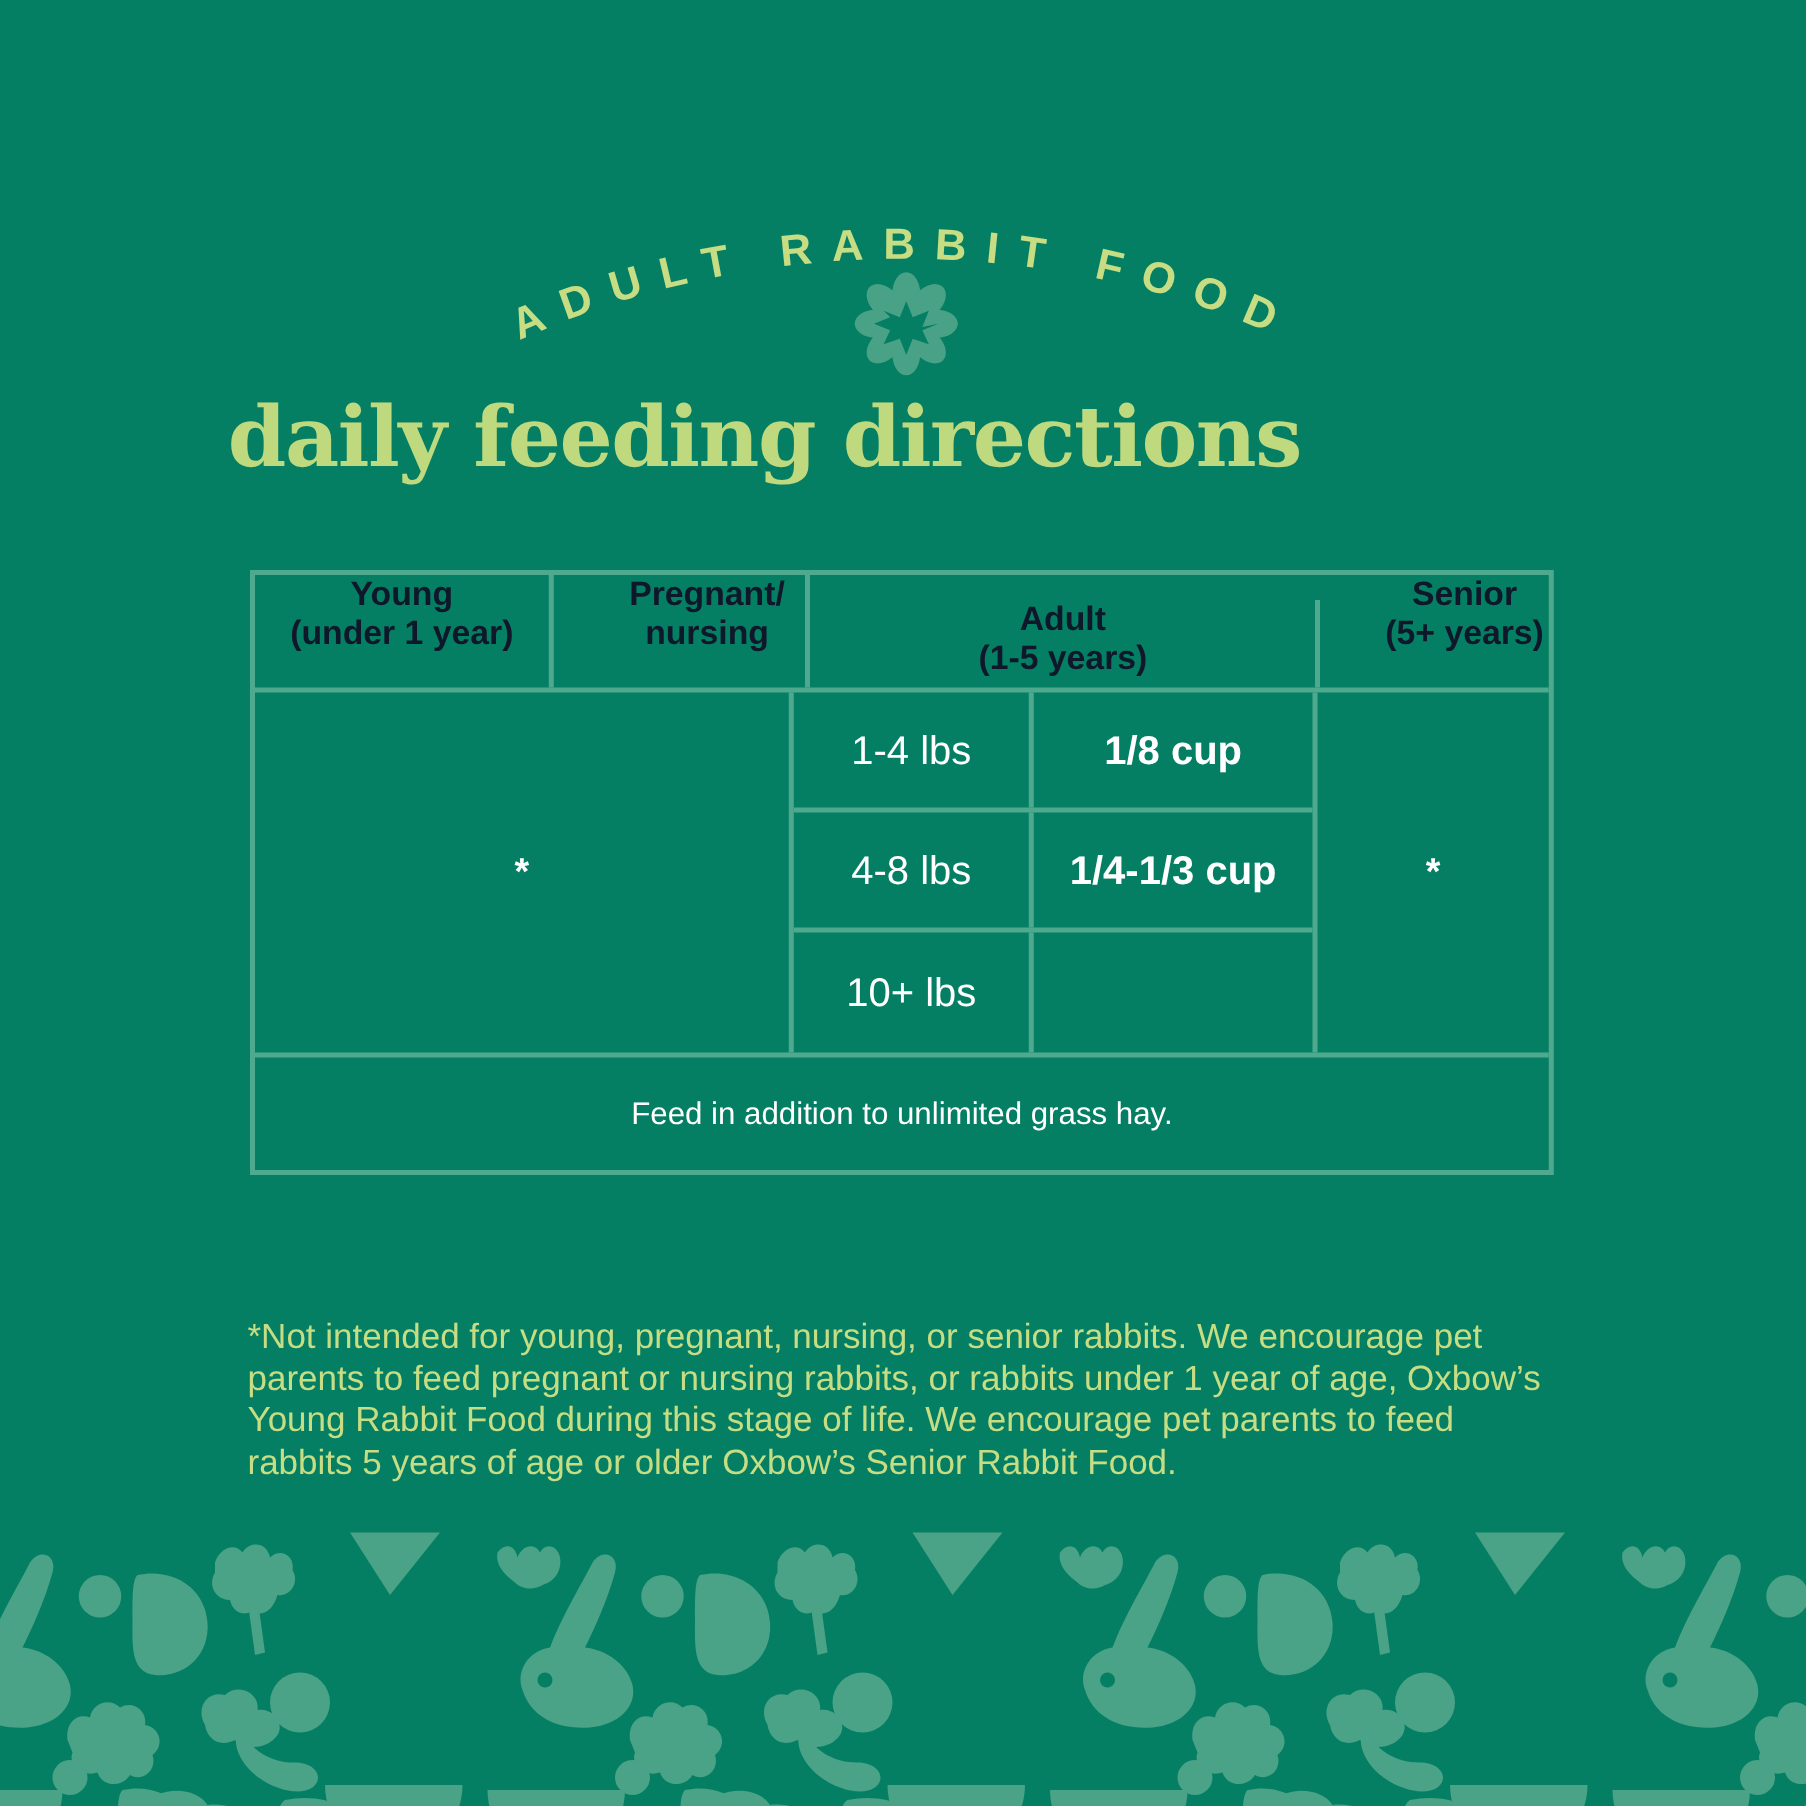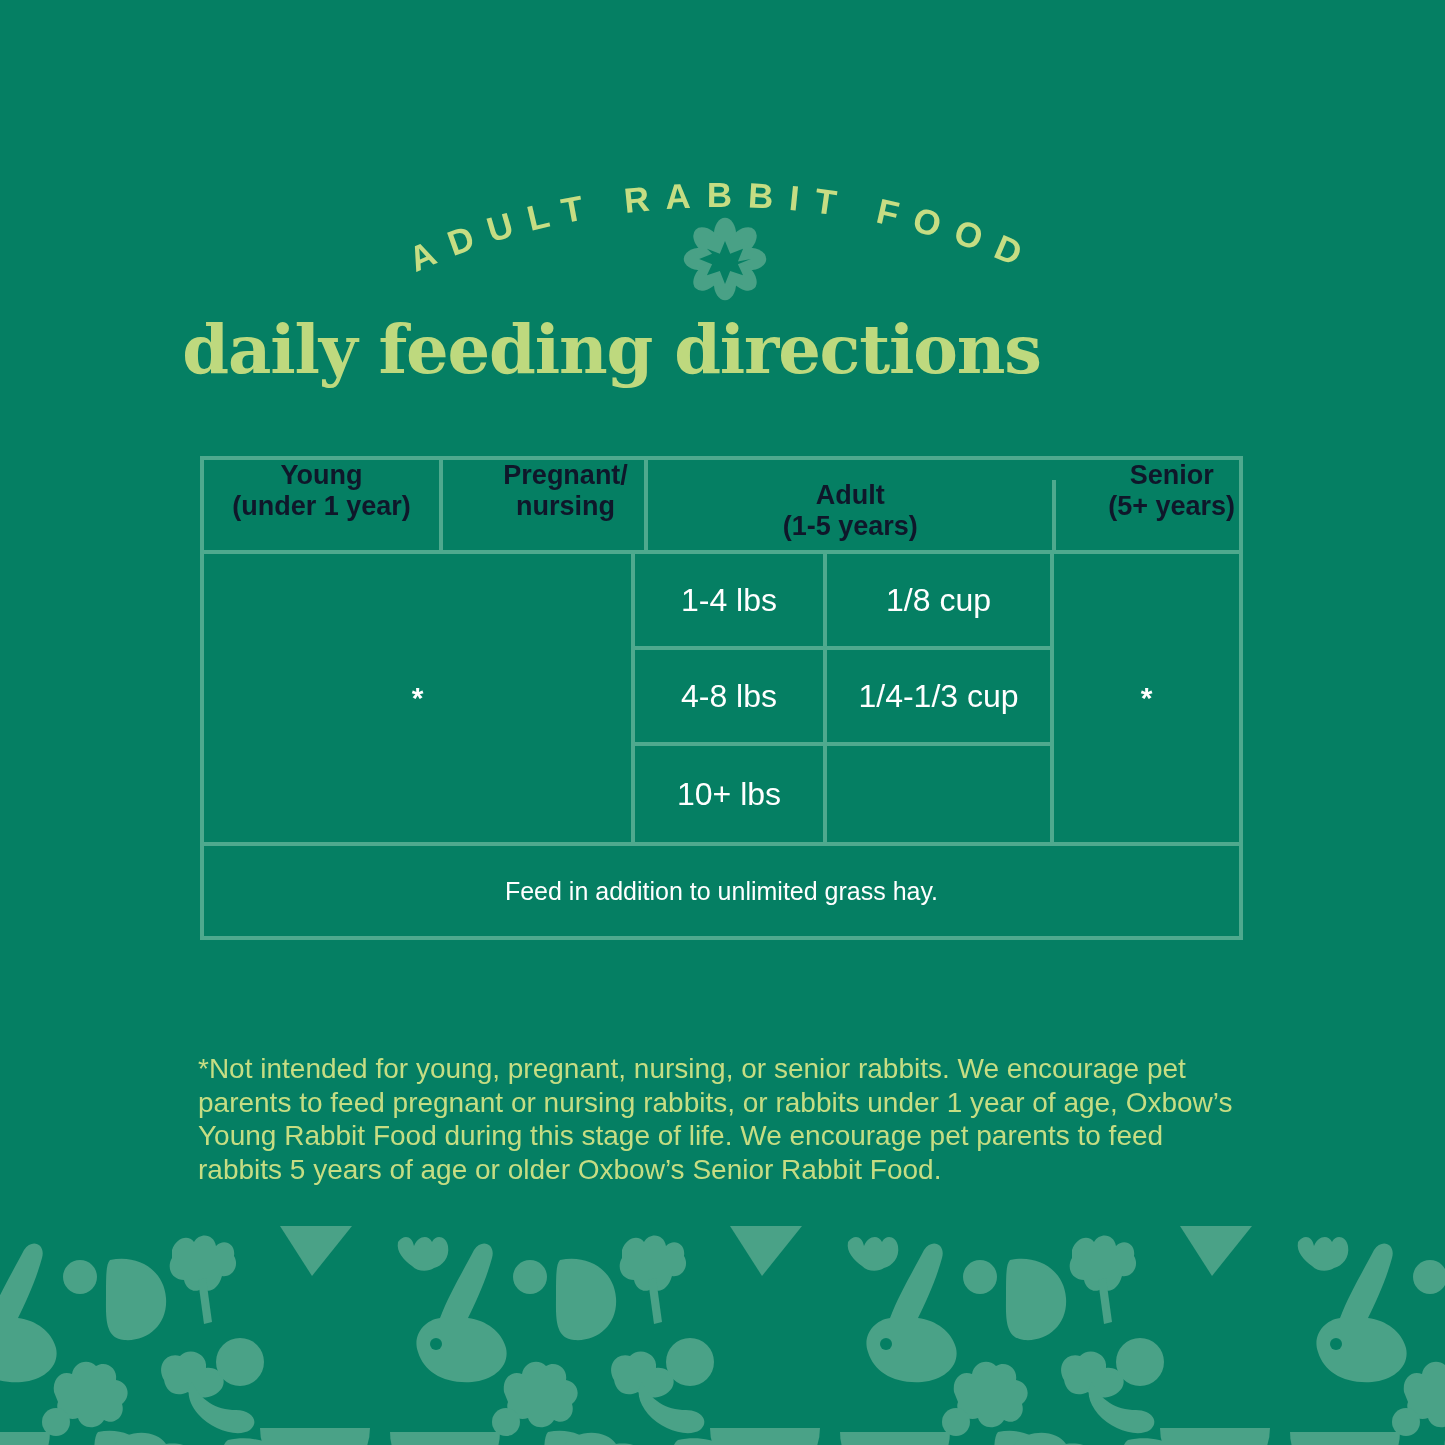--- a/index.html
+++ b/index.html
@@ -144,21 +144,21 @@
     align-items: center;
     justify-content: center;
     color: #FFFFFF;
     font-size: 32px;
     box-sizing: border-box;
   }
   .adult-weight {
     width: 192px;
     border-right: 4px solid #4FA98E;
   }
-  .adult-amount { width: 223px; }
+  .adult-amount { width: 223px; font-weight: bold; }
 
   .tfoot {
     height: 90px;
     display: flex;
     align-items: center;
     justify-content: center;
     color: #FFFFFF;
     font-size: 25px;
   }
 

